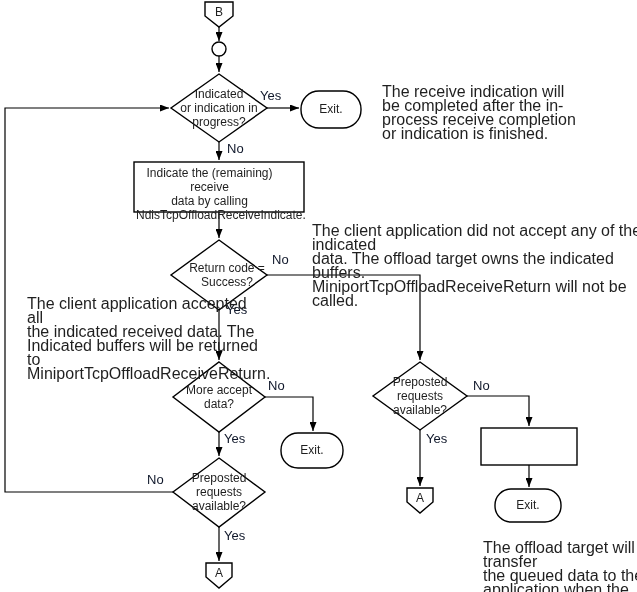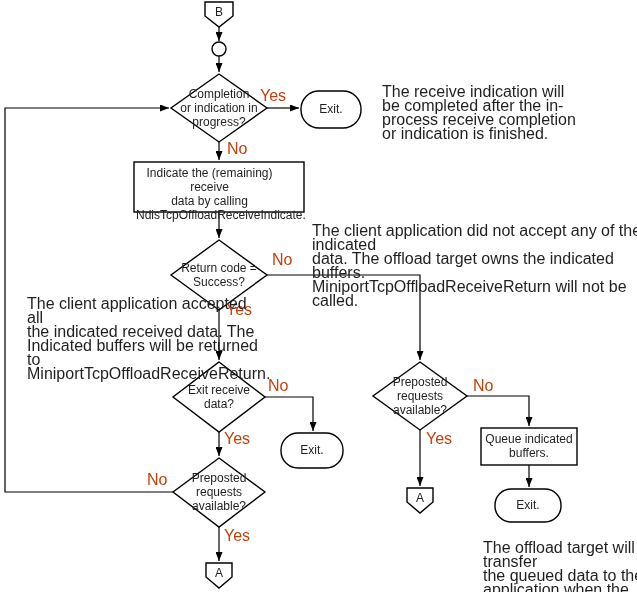--- a/index.html
+++ b/index.html
@@ -34,23 +34,23 @@
   .node-label {
     position: absolute;
     font-size: 12px;
     line-height: 14px;
     text-align: center;
     white-space: pre-line;
     color: #1f1f1f;
   }
   .edge-label {
     position: absolute;
-    font-size: 16px;
+    font-size: 13px;
     line-height: 13px;
-    color: #c2410c;
+    color: #0f172a;
   }
   .note {
     position: absolute;
     font-size: 16px;
     line-height: 14px;
     white-space: pre-line;
     color: #1f1f1f;
   }
 </style>
 </head>
@@ -90,41 +90,39 @@
     <rect class="shape" x="281" y="433" width="62" height="35" rx="17" ry="17"></rect>
     <polygon class="shape" points="219,458 265,492 219,527 173,492"></polygon>
     <polygon class="shape" points="206,563 232,563 232,577 219,588 206,577"></polygon>
     <polygon class="shape" points="420,362 467,396 420,430 373,396"></polygon>
     <rect class="shape" x="481" y="428" width="96" height="37"></rect>
     <rect class="shape" x="495" y="489" width="66" height="33" rx="16" ry="16"></rect>
     <polygon class="shape" points="407,488 433,488 433,502 420,513 407,502"></polygon>
   </svg>
 
   <div class="node-label" style="left:205px; top:5px; width:28px;">B</div>
-  <div class="node-label" style="left:159px; top:87px; width:120px;">Completion
+  <div class="node-label" style="left:159px; top:87px; width:120px;">Indicated
 or indication in
 progress?</div>
   <div class="node-label" style="left:301px; top:102px; width:60px;">Exit.</div>
   <div class="node-label" style="left:136px; top:166px; width:147px;">Indicate the (remaining) receive
 data by calling
 NdisTcpOffloadReceiveIndicate.</div>
-  <div class="node-label" style="left:164px; top:261px; width:110px;">Return code =
+  <div class="node-label" style="left:172px; top:261px; width:110px;">Return code =
 Success?</div>
-  <div class="node-label" style="left:164px; top:383px; width:110px;">Exit receive
+  <div class="node-label" style="left:164px; top:383px; width:110px;">More accept
 data?</div>
   <div class="node-label" style="left:281px; top:443px; width:62px;">Exit.</div>
   <div class="node-label" style="left:169px; top:471px; width:100px;">Preposted
 requests
 available?</div>
   <div class="node-label" style="left:205px; top:566px; width:28px;">A</div>
   <div class="node-label" style="left:370px; top:375px; width:100px;">Preposted
 requests
 available?</div>
-  <div class="node-label" style="left:483px; top:432px; width:92px;">Queue indicated
-buffers.</div>
   <div class="node-label" style="left:495px; top:498px; width:66px;">Exit.</div>
   <div class="node-label" style="left:406px; top:491px; width:28px;">A</div>
 
   <div class="edge-label" style="left:260px; top:89px;">Yes</div>
   <div class="edge-label" style="left:227px; top:142px;">No</div>
   <div class="edge-label" style="left:272px; top:253px;">No</div>
   <div class="edge-label" style="left:226px; top:303px;">Yes</div>
   <div class="edge-label" style="left:268px; top:379px;">No</div>
   <div class="edge-label" style="left:224px; top:432px;">Yes</div>
   <div class="edge-label" style="left:147px; top:473px;">No</div>

